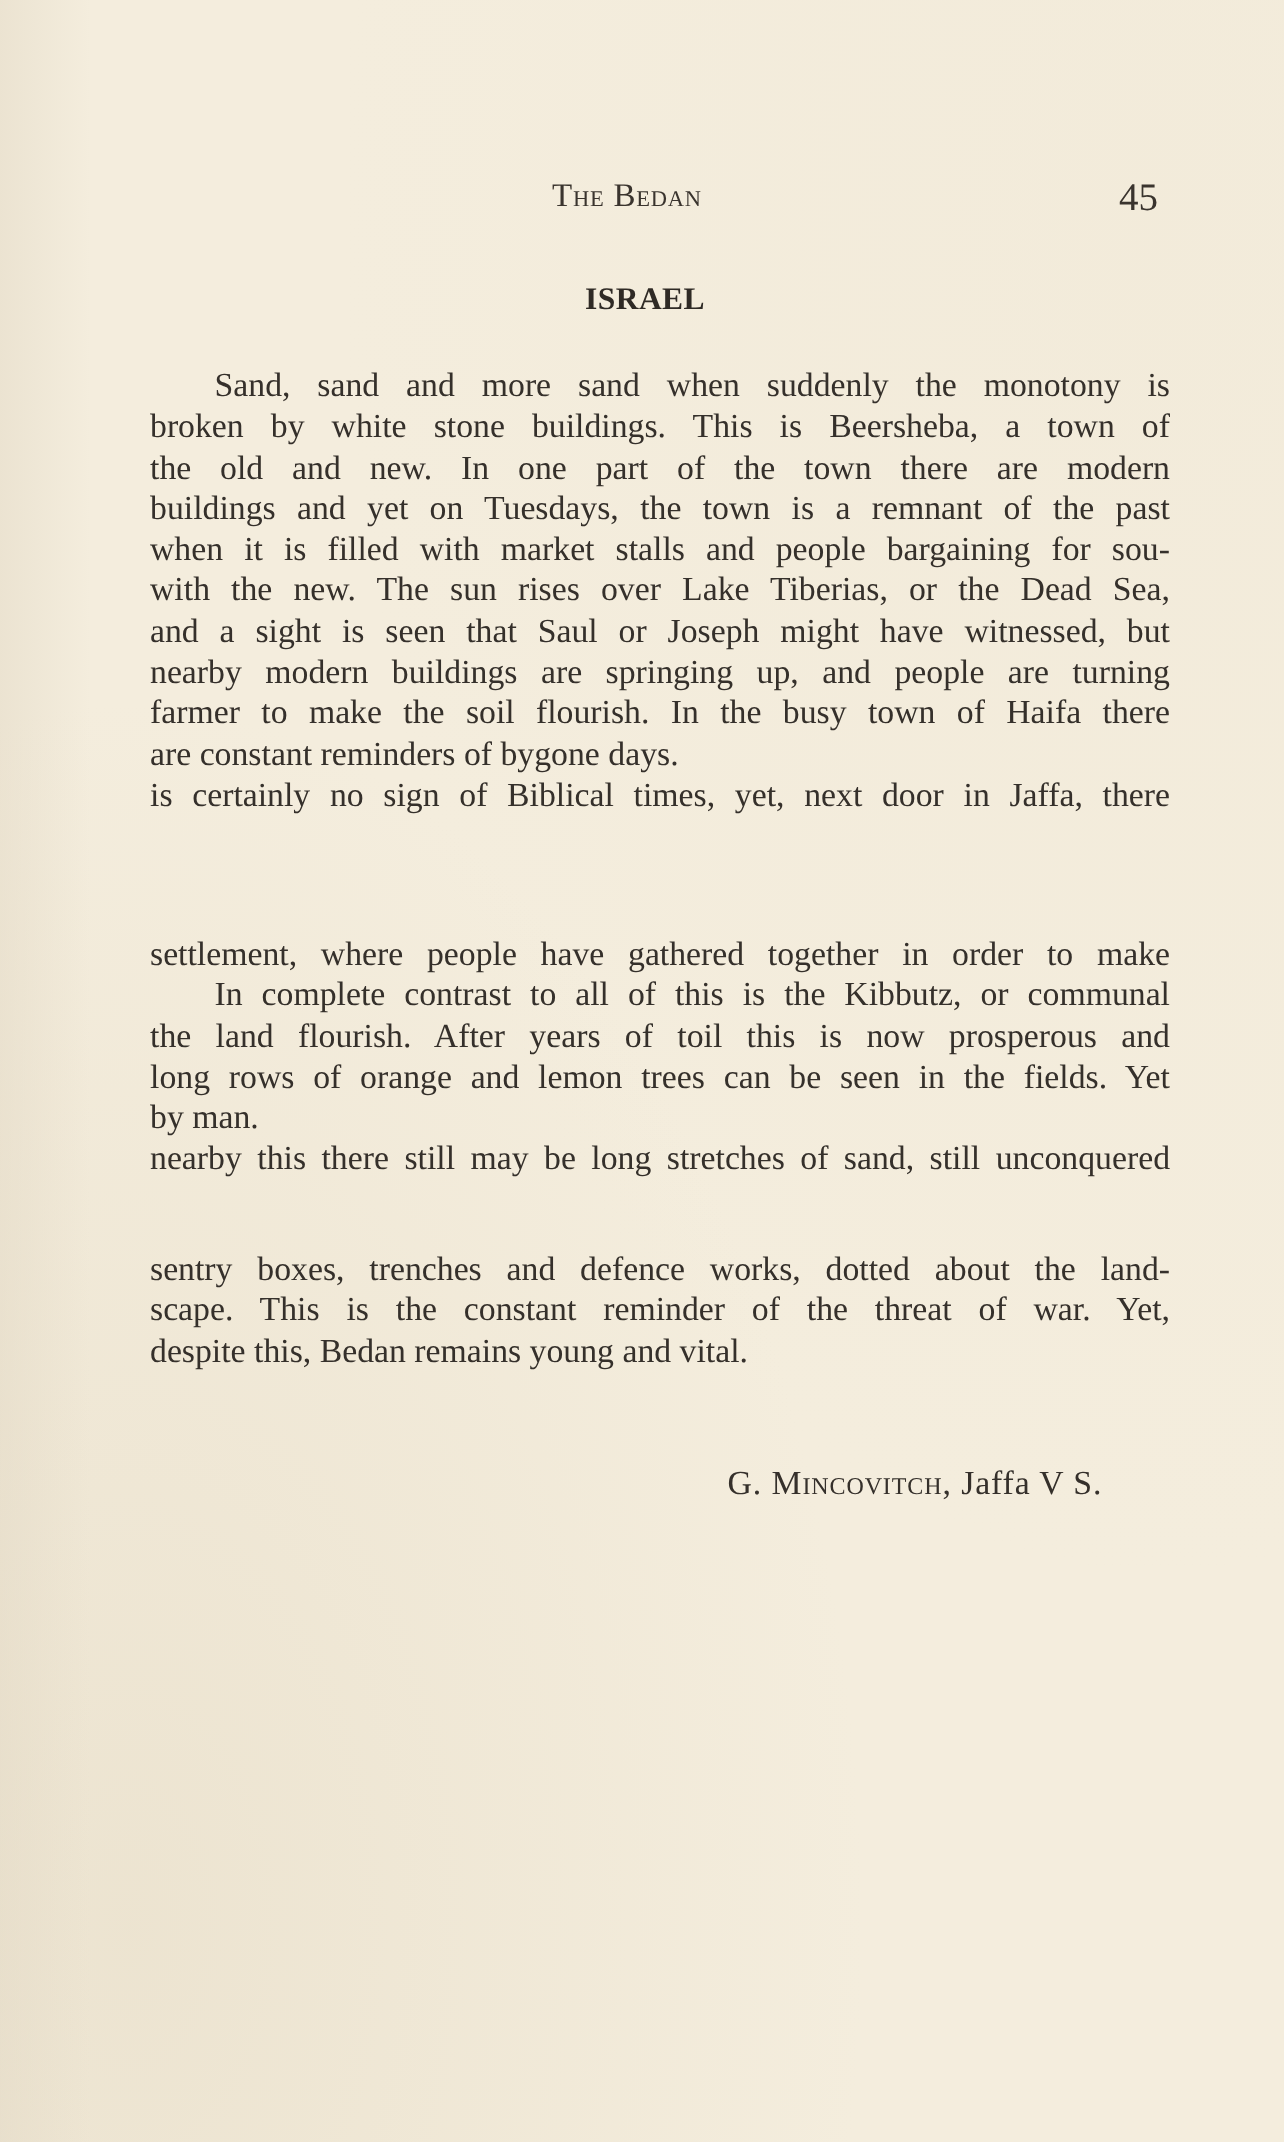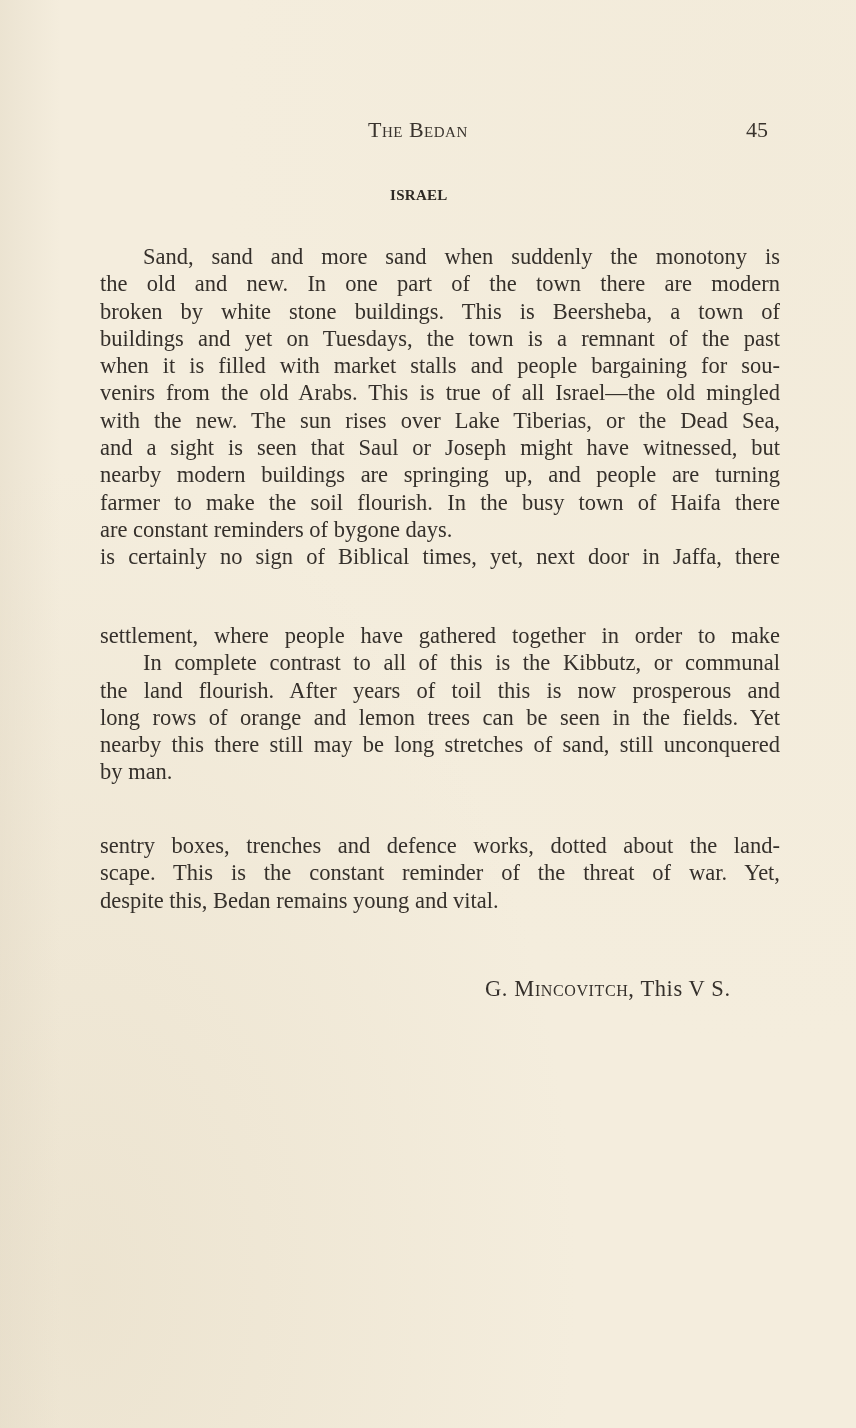--- a/index.html
+++ b/index.html
@@ -36,28 +36,28 @@
       top: 117px;
       font-size: 22px;
       letter-spacing: 0.5px;
       font-variant: small-caps;
       color: #3a342e;
     }
     .page-number {
       position: absolute;
       left: 746px;
       top: 117px;
-      font-size: 22px;
+      font-size: 26px;
       color: #3a342e;
     }
     .article-title {
       position: absolute;
       left: 390px;
       top: 187px;
-      font-size: 15px;
+      font-size: 21px;
       font-weight: bold;
       letter-spacing: 0.3px;
       color: #2f2a25;
     }
     .body-text {
       position: absolute;
       left: 100px;
       width: 680px;
       font-size: 22.5px;
       line-height: 27.3px;
@@ -98,46 +98,45 @@
 <div class="page">
   <div class="left-shade"></div>
 
   <div class="running-head">The Bedan</div>
   <div class="page-number">45</div>
 
   <div class="article-title">ISRAEL</div>
 
   <div class="body-text para1">
     <span class="line indent">Sand, sand and more sand when suddenly the monotony is</span>
+    <span class="line">broken by white stone buildings.  This is Beersheba, a town of</span>
     <span class="line">the old and new.  In one part of the town there are modern</span>
-    <span class="line">broken by white stone buildings.  This is Beersheba, a town of</span>
     <span class="line">buildings and yet on Tuesdays, the town is a remnant of the past</span>
     <span class="line">when it is filled with market stalls and people bargaining for sou-</span>
-    <span class="line">venirs from the old Arabs. This is true of all Israel—the old mingled</span>
     <span class="line">with the new.     The sun rises over Lake Tiberias, or the Dead Sea,</span>
     <span class="line">and a sight is seen that Saul or Joseph might have witnessed, but</span>
     <span class="line">nearby modern buildings are springing up, and people are turning</span>
     <span class="line">farmer to make the soil flourish.   In the busy town of Haifa there</span>
     <span class="line last">are constant reminders of bygone days.</span>
     <span class="line">is certainly no sign of Biblical times, yet, next door in Jaffa, there</span>
   </div>
 
   <div class="body-text para2">
     <span class="line">settlement, where people have gathered together in order to make</span>
     <span class="line indent">In complete contrast to all of this is the Kibbutz, or communal</span>
     <span class="line">the land flourish.  After years of toil this is now prosperous and</span>
     <span class="line">long rows of orange and lemon trees can be seen in the fields.   Yet</span>
+    <span class="line last">by man.</span>
     <span class="line">nearby this there still may be long stretches of sand, still unconquered</span>
-    <span class="line last">by man.</span>
   </div>
 
   <div class="body-text para3">
     <span class="line">sentry boxes, trenches and defence works, dotted about the land-</span>
     <span class="line">scape.  This is the constant reminder of the threat of war.  Yet,</span>
     <span class="line last">despite this, Bedan remains young and vital.</span>
   </div>
 
   <div class="signature">
     <span>G.</span>
     <span class="sc">Mincovitch,</span>
-    <span>This V S.</span>
+    <span>Jaffa V S.</span>
   </div>
 </div>
 
 </body></html>

